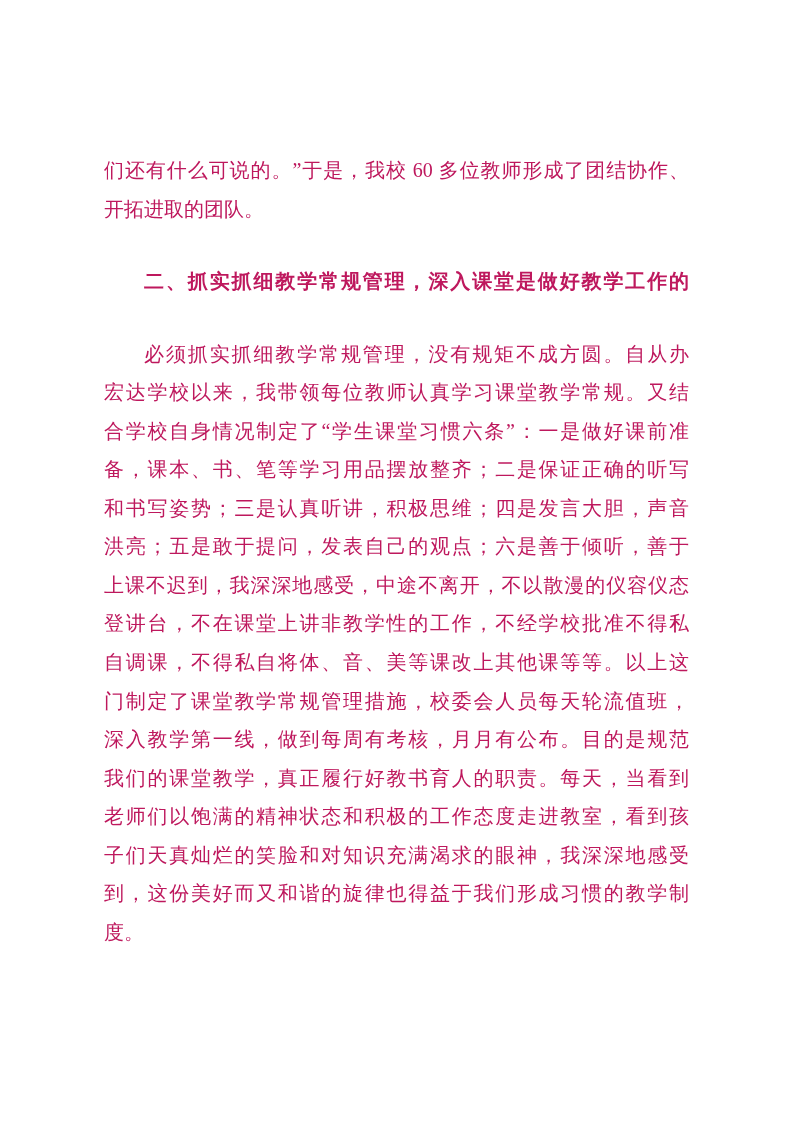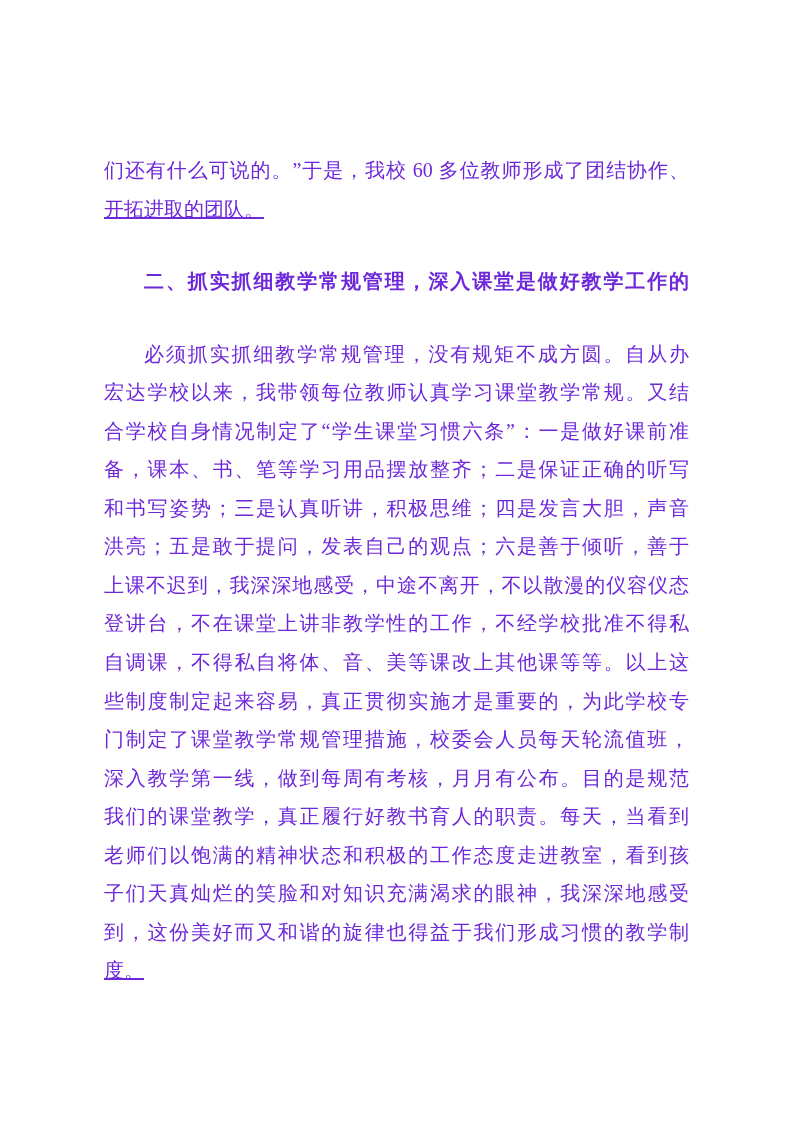--- a/index.html
+++ b/index.html
@@ -8,56 +8,54 @@
     width: 793px;
     height: 1122px;
     font-family: "Liberation Serif", "DejaVu Serif", serif;
     overflow: hidden;
   }
   .page {
     width: 793px;
     height: 996px;
     background: #ffffff;
     padding: 151px 104px 0 104px;
-    color: #6d28d9;
+    color: #be185d;
   }
   .line {
     font-size: 20px;
     line-height: 38.55px;
     height: 38.55px;
     text-align: justify;
     text-align-last: justify;
     overflow: hidden;
     white-space: normal;
   }
   .line.para-end {
     text-align: right;
     text-align-last: left;
-    text-decoration: underline;
   }
   .line.bold { font-weight: bold; }
   .line.indent { text-indent: 2em; margin-top: 34px; }
 </style>
 </head>
 <body>
 
 <div class="page">
   <div class="line">们还有什么可说的。”于是，我校 60 多位教师形成了团结协作、</div>
   <div class="line para-end">开拓进取的团队。</div>
   <div class="line bold indent">二、抓实抓细教学常规管理，深入课堂是做好教学工作的</div>
   <div class="line indent">必须抓实抓细教学常规管理，没有规矩不成方圆。自从办</div>
   <div class="line">宏达学校以来，我带领每位教师认真学习课堂教学常规。又结</div>
   <div class="line">合学校自身情况制定了“学生课堂习惯六条”：一是做好课前准</div>
   <div class="line">备，课本、书、笔等学习用品摆放整齐；二是保证正确的听写</div>
   <div class="line">和书写姿势；三是认真听讲，积极思维；四是发言大胆，声音</div>
   <div class="line">洪亮；五是敢于提问，发表自己的观点；六是善于倾听，善于</div>
   <div class="line">上课不迟到，我深深地感受，中途不离开，不以散漫的仪容仪态</div>
   <div class="line">登讲台，不在课堂上讲非教学性的工作，不经学校批准不得私</div>
   <div class="line">自调课，不得私自将体、音、美等课改上其他课等等。以上这</div>
-  <div class="line">些制度制定起来容易，真正贯彻实施才是重要的，为此学校专</div>
   <div class="line">门制定了课堂教学常规管理措施，校委会人员每天轮流值班，</div>
   <div class="line">深入教学第一线，做到每周有考核，月月有公布。目的是规范</div>
   <div class="line">我们的课堂教学，真正履行好教书育人的职责。每天，当看到</div>
   <div class="line">老师们以饱满的精神状态和积极的工作态度走进教室，看到孩</div>
   <div class="line">子们天真灿烂的笑脸和对知识充满渴求的眼神，我深深地感受</div>
   <div class="line">到，这份美好而又和谐的旋律也得益于我们形成习惯的教学制</div>
   <div class="line para-end">度。</div>
 </div>
 
 </body></html>

